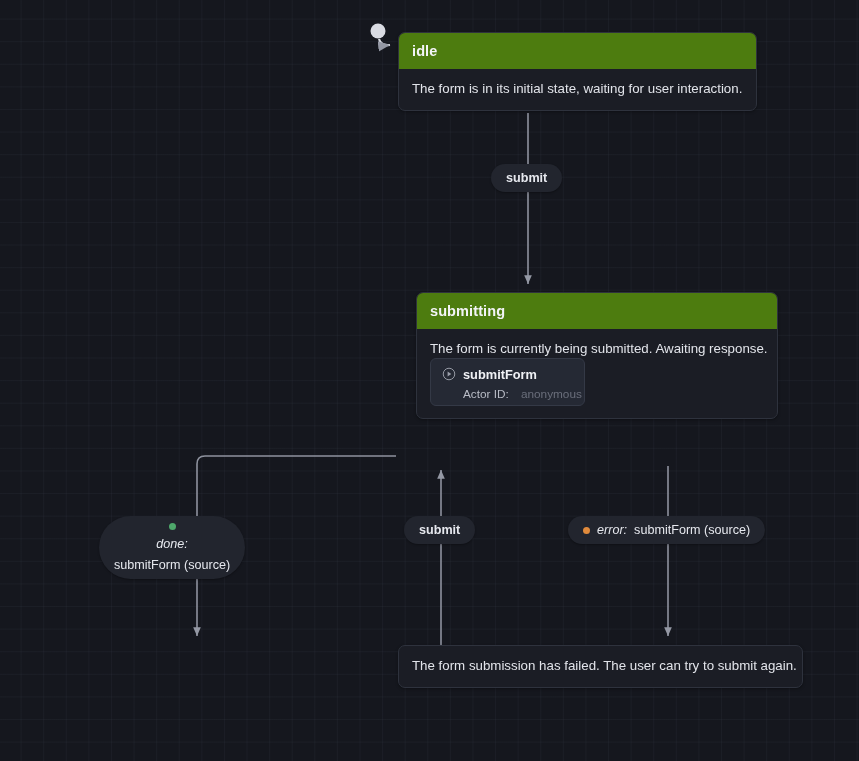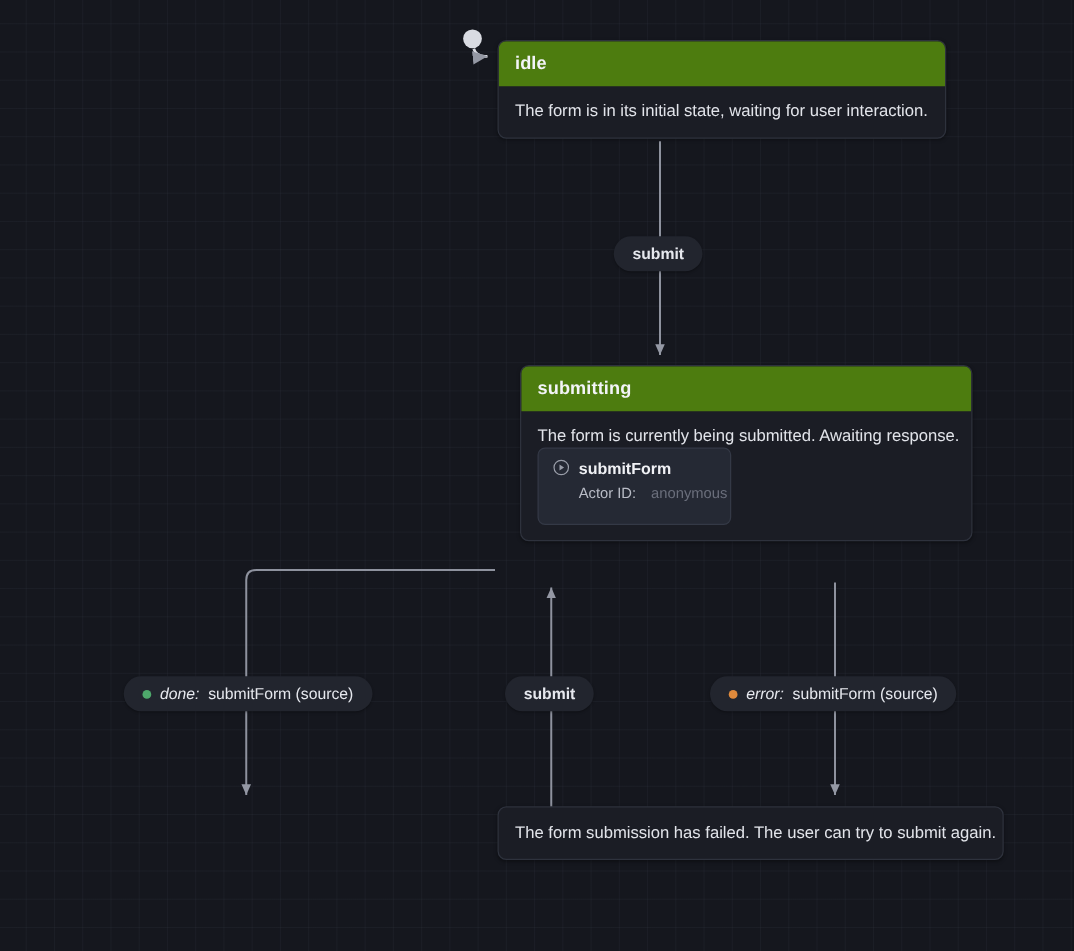--- a/index.html
+++ b/index.html
@@ -88,21 +88,21 @@
     color: #8c909c;
     font-size: 11.5px;
     margin-top: 14px;
     margin-bottom: 7px;
     letter-spacing: 0.2px;
   }
   .invoke-box {
     background: #252934;
     border: 1px solid #343946;
     border-radius: 6px;
-    padding: 8px 11px 18px 11px;
+    padding: 8px 11px 4px 11px;
     width: 155px;
   }
   .invoke-row {
     display: flex;
     align-items: center;
     gap: 7px;
   }
   .play-icon {
     width: 14px; height: 14px;
     flex: 0 0 auto;
@@ -128,21 +128,20 @@
     background: #22252e;
     border-radius: 999px;
     padding: 7px 15px;
     display: flex;
     align-items: center;
     gap: 7px;
     font-size: 12.6px;
     color: #e6e8ee;
     white-space: nowrap;
     box-shadow: 0 1px 2px rgba(0,0,0,0.3);
-    margin-top: 25px;
   }
   .pill .dot {
     width: 7px; height: 7px;
     border-radius: 50%;
     flex: 0 0 auto;
   }
   .pill .ev { font-style: italic; }
   .pill .src { color: #e6e8ee; }
   .pill.event-only { font-weight: bold; }
 </style>
@@ -208,21 +207,21 @@
   <div class="node" style="left:398px; top:645px; width:405px;">
     <div class="node-body">
       <div class="node-desc">The form submission has failed. The user can try to submit again.</div>
     </div>
   </div>
 
   <div class="pill event-only" style="left:491px; top:164px;">
     <span>submit</span>
   </div>
 
-  <div class="pill" style="left:99px; top:516px;">
+  <div class="pill" style="left:99px; top:516px;flex-direction:column;">
     <span class="dot" style="background:#4ea86b;"></span>
     <span class="ev">done:</span>
     <span class="src">submitForm (source)</span>
   </div>
 
   <div class="pill" style="left:568px; top:516px;">
     <span class="dot" style="background:#e08a3c;"></span>
     <span class="ev">error:</span>
     <span class="src">submitForm (source)</span>
   </div>

